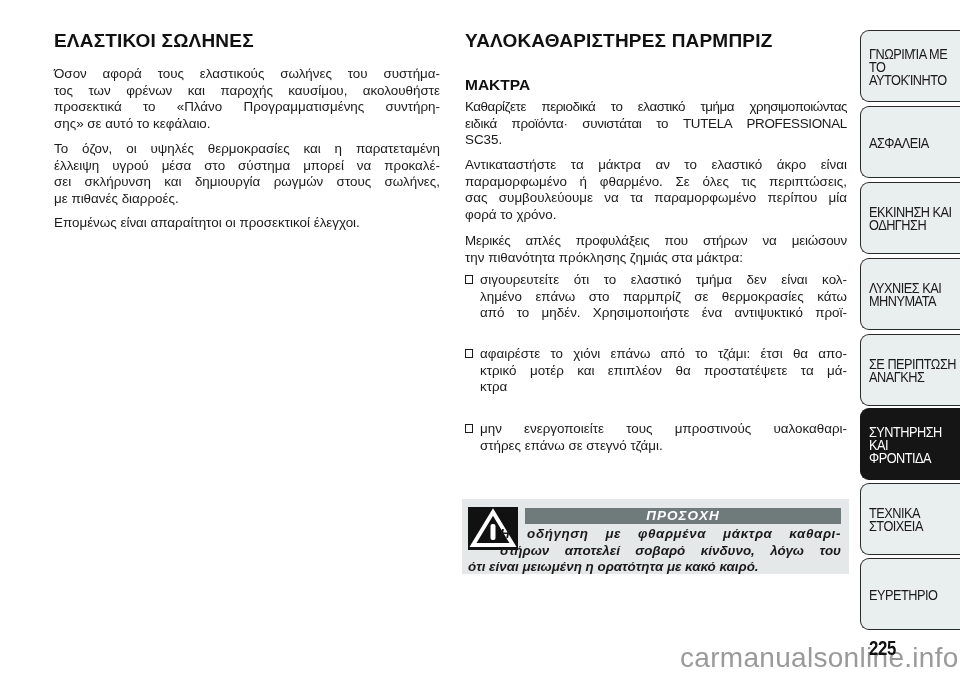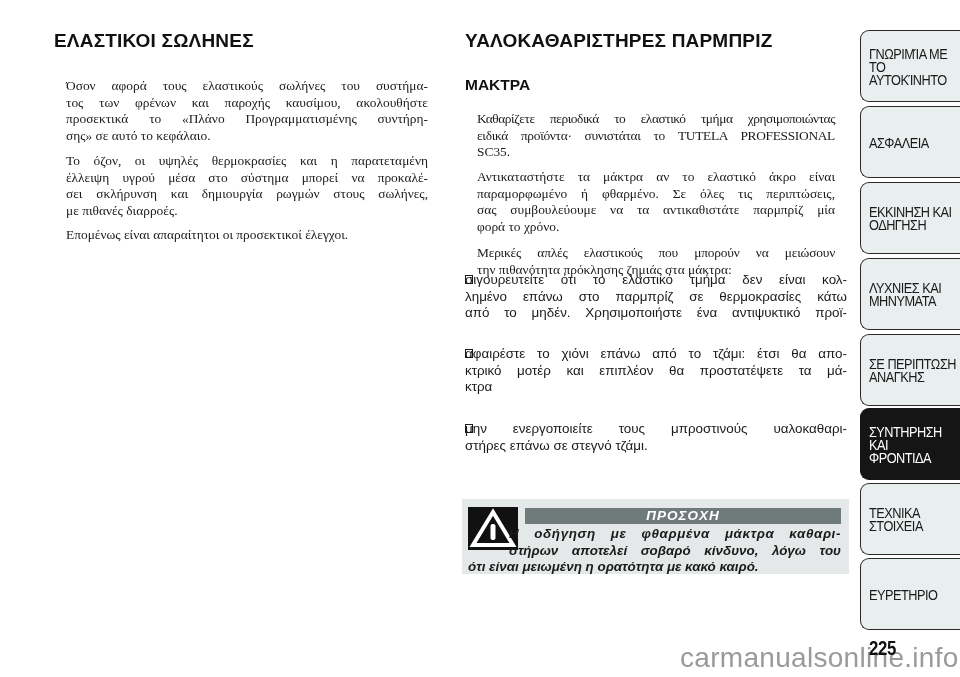--- a/index.html
+++ b/index.html
@@ -8,58 +8,58 @@
     font-family:"Liberation Sans", sans-serif; color:#1a1a1a;
   }
   .col { position:absolute; top:0; }
   .col-left { left:54px; width:386px; }
   .col-right { left:465px; width:382px; }
   h1 {
     margin:0; position:absolute; top:30px; left:0;
     font-size:19px; font-weight:bold; letter-spacing:0.2px; white-space:nowrap; color:#111;
   }
   .para {
-    margin:12px; position:absolute; left:0; right:0;
-    font-size:13.4px; line-height:16.7px; text-align:justify; color:#1a1a1a;font-family:Liberation Serif, serif;
+    margin:0; position:absolute; left:0; right:0;
+    font-size:13.4px; line-height:16.7px; text-align:justify; color:#1a1a1a;
   }
   .para .ln { display:block; white-space:nowrap; text-align:justify; text-align-last:justify; }
   .para .ln.last { text-align-last:left; }
   h2 {
     margin:0; position:absolute; top:76px; left:0;
     font-size:15.5px; font-weight:bold; color:#111;
   }
   .bullet {
     position:absolute; left:0; right:0; font-size:13.4px; line-height:16.7px;
   }
   .bullet .box {
     position:absolute; left:0; top:3px; width:8px; height:9px;
     border:1.2px solid #1a1a1a; border-left-width:1px; box-sizing:border-box;
   }
-  .bullet .ln { display:block; white-space:nowrap; text-align:justify; text-align-last:justify; }
+  .bullet .ln { display:block; white-space:nowrap; padding-left:15px; text-align:justify; text-align-last:justify; }
   .bullet .ln.last { text-align-last:left; }
 
   
   .warn {
     position:absolute; left:462px; top:499px; width:387px; height:75px;
     background:#e4e8e8;
   }
   .warn-icon {
     position:absolute; left:6px; top:8px; width:50px; height:43px; background:#111;
   }
   .warn-title {
     position:absolute; left:63px; top:9px; width:316px; height:16px; background:#6f7b7a;
     color:#fff; font-size:13.5px; font-weight:bold; font-style:italic; text-align:center; line-height:16px;
     letter-spacing:1px;
   }
   .warn-text {
     position:absolute; left:6px; right:8px; top:27px;
     font-size:13.4px; line-height:16.7px; font-weight:bold; font-style:italic; color:#1a1a1a;
   }
   .warn-text .ln { display:block; white-space:nowrap; text-align:justify; text-align-last:justify; }
-  .warn-text .ln.indent { padding-left:41px; }
+  .warn-text .ln.indent { padding-left:32px; }
   .warn-text .ln.last { text-align-last:left; }
 
   
   .tabs { position:absolute; left:860px; top:30px; width:100px; }
   .tab {
     position:absolute; left:0; width:120px; height:72px;
     background:#e9eeee; border:1.3px solid #2a2a2a; border-right:none;
     border-radius:9px 0 0 9px; box-sizing:border-box;
     font-size:15px; line-height:13px; color:#1a1a1a; letter-spacing:-0.6px;
     transform-origin:left; 
@@ -106,26 +106,26 @@
 
   <p class="para" style="top:99px">
     <span class="ln" style="letter-spacing:-0.45px">Καθαρίζετε περιοδικά το ελαστικό τμήμα χρησιμοποιώντας</span>
     <span class="ln" style="letter-spacing:-0.3px">ειδικά προϊόντα· συνιστάται το TUTELA PROFESSIONAL</span>
     <span class="ln last">SC35.</span>
   </p>
 
   <p class="para" style="top:157px">
     <span class="ln">Αντικαταστήστε τα μάκτρα αν το ελαστικό άκρο είναι</span>
     <span class="ln">παραμορφωμένο ή φθαρμένο. Σε όλες τις περιπτώσεις,</span>
-    <span class="ln">σας συμβουλεύουμε να τα αντικαθιστάτε παρμπρίζ μία</span>
+    <span class="ln">σας συμβουλεύουμε να τα παραμορφωμένο περίπου μία</span>
     <span class="ln last">φορά το χρόνο.</span>
   </p>
 
   <p class="para" style="top:233px">
-    <span class="ln" style="letter-spacing:-0.2px">Μερικές απλές ελαστικούς που μπορούν να μειώσουν</span>
+    <span class="ln" style="letter-spacing:-0.2px">Μερικές απλές προφυλάξεις που στήρων να μειώσουν</span>
     <span class="ln last">την πιθανότητα πρόκλησης ζημιάς στα μάκτρα:</span>
   </p>
 
   <div class="bullet" style="top:272px">
     <span class="box"></span>
     <span class="ln">σιγουρευτείτε ότι το ελαστικό τμήμα δεν είναι κολ-</span>
     <span class="ln">λημένο επάνω στο παρμπρίζ σε θερμοκρασίες κάτω</span>
     <span class="ln">από το μηδέν. Χρησιμοποιήστε ένα αντιψυκτικό προϊ-</span>
   </div>
 

